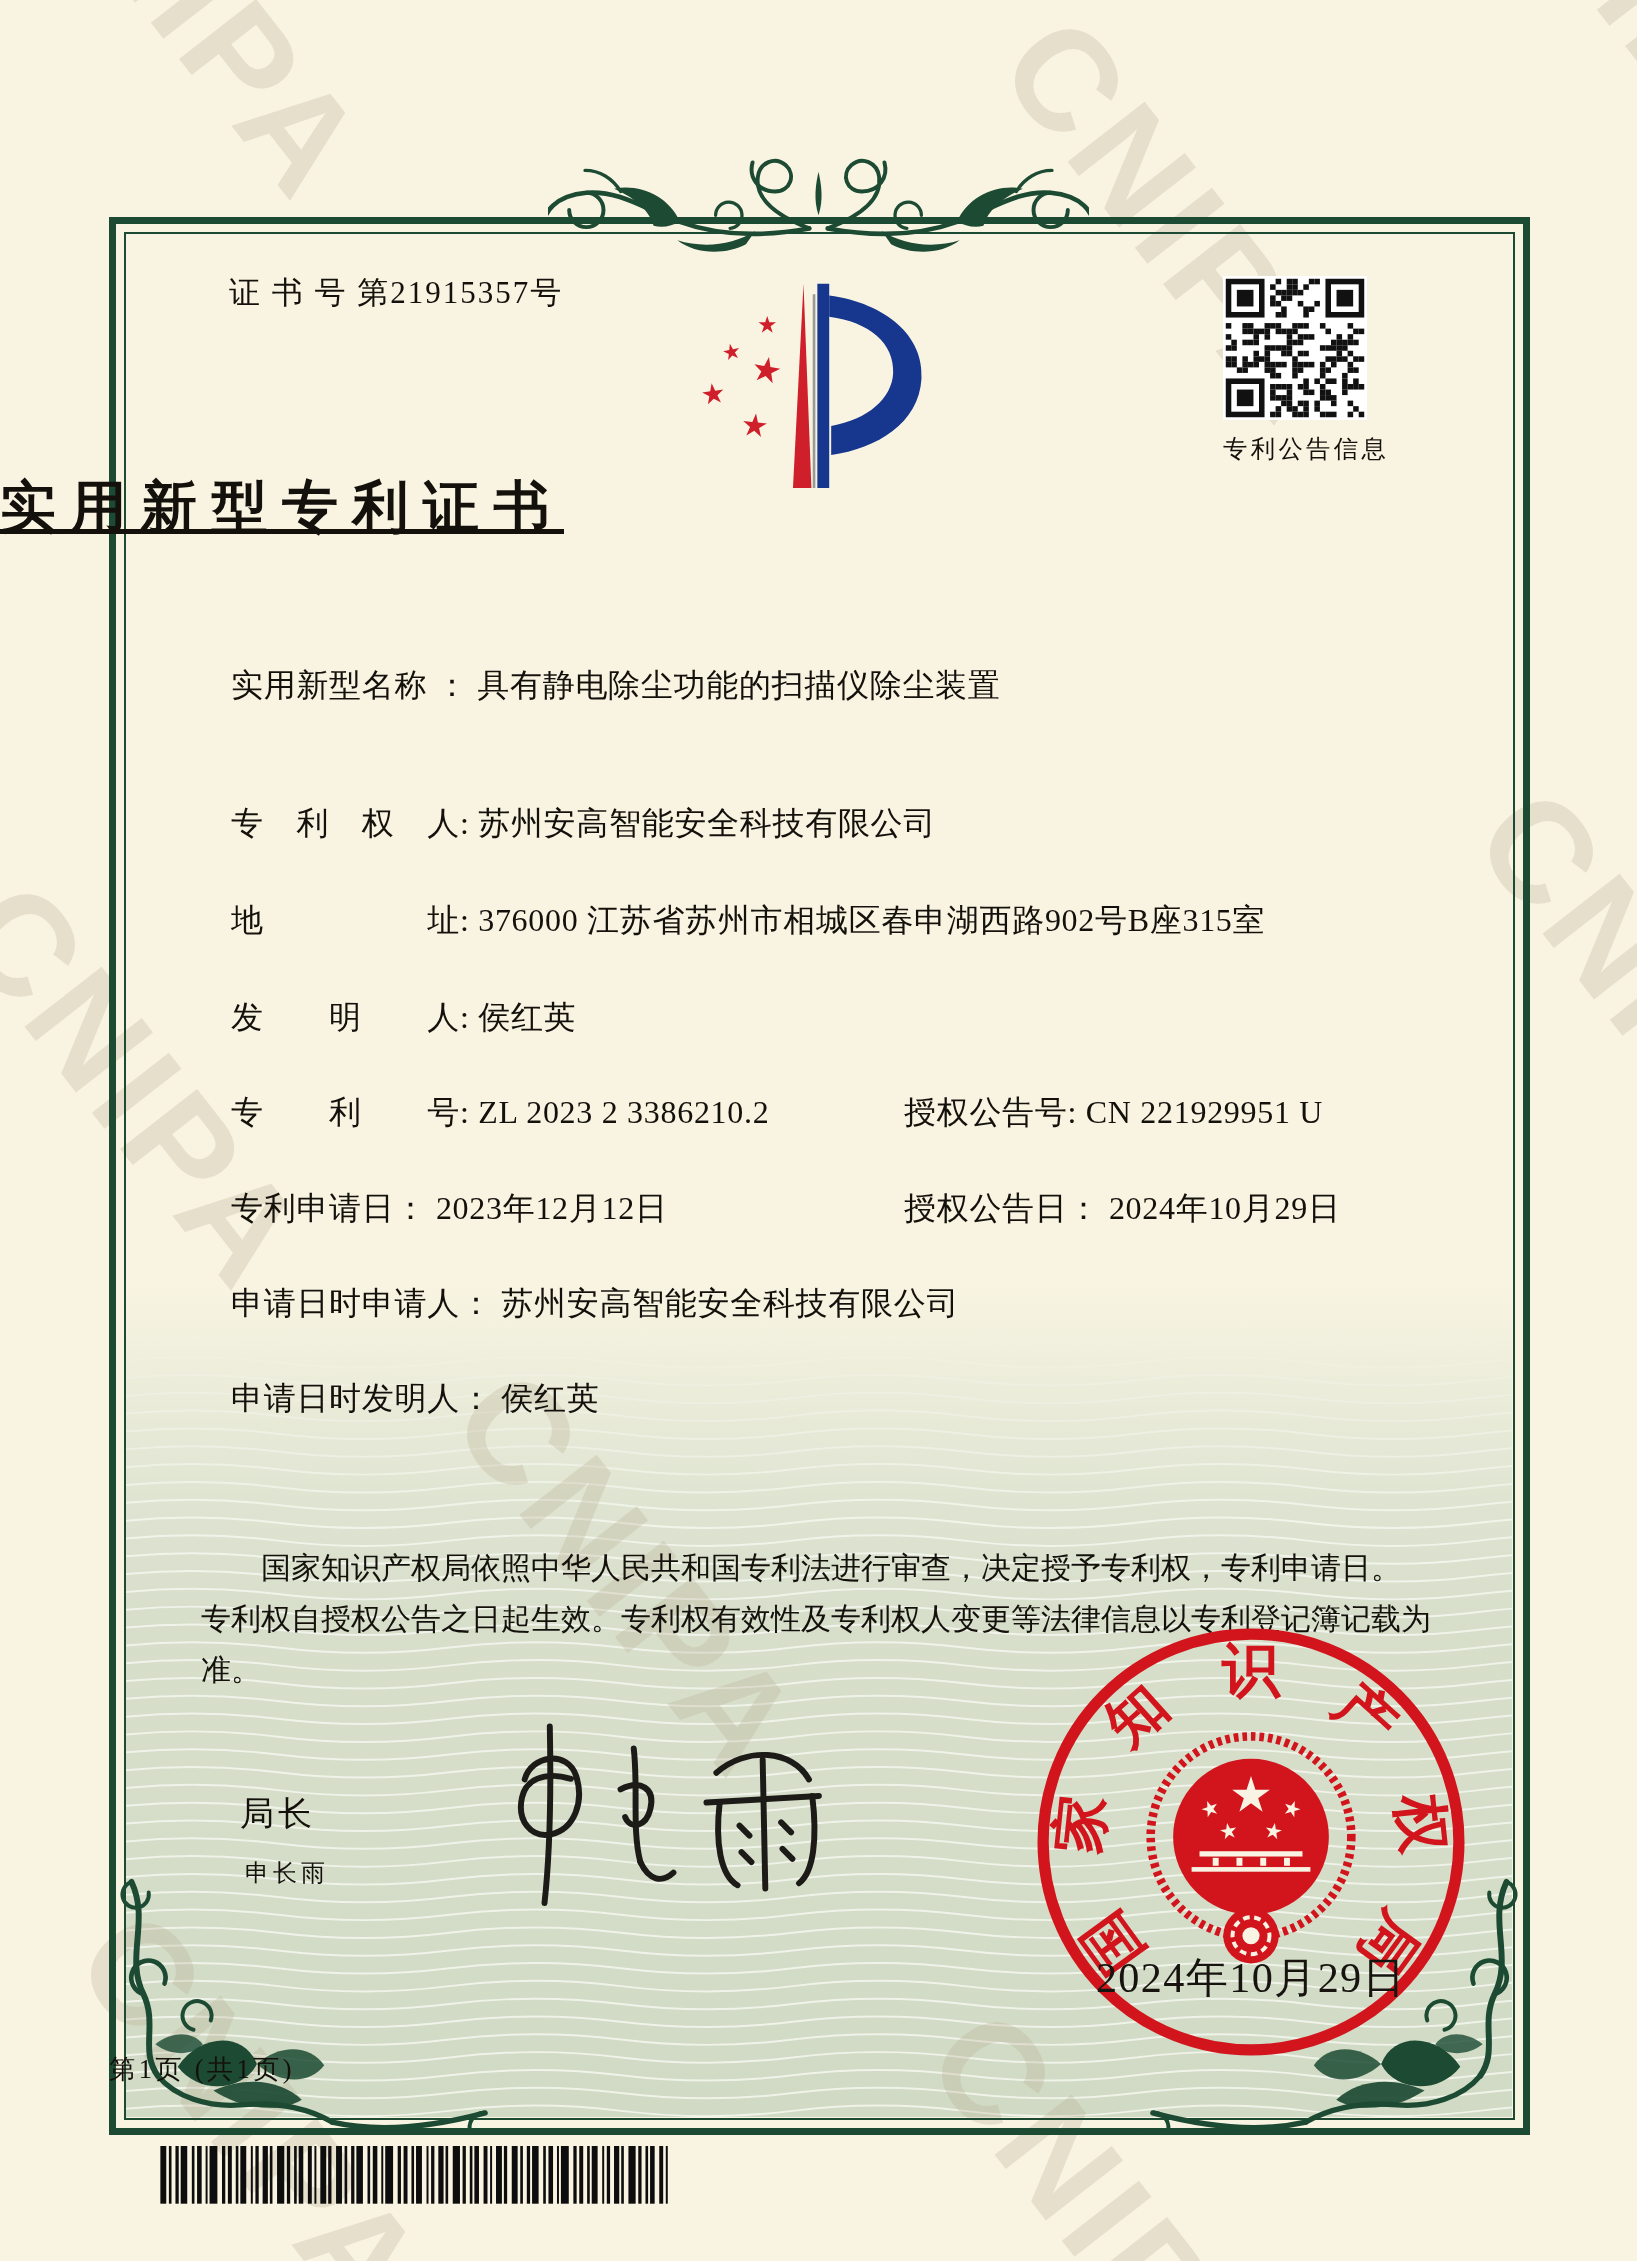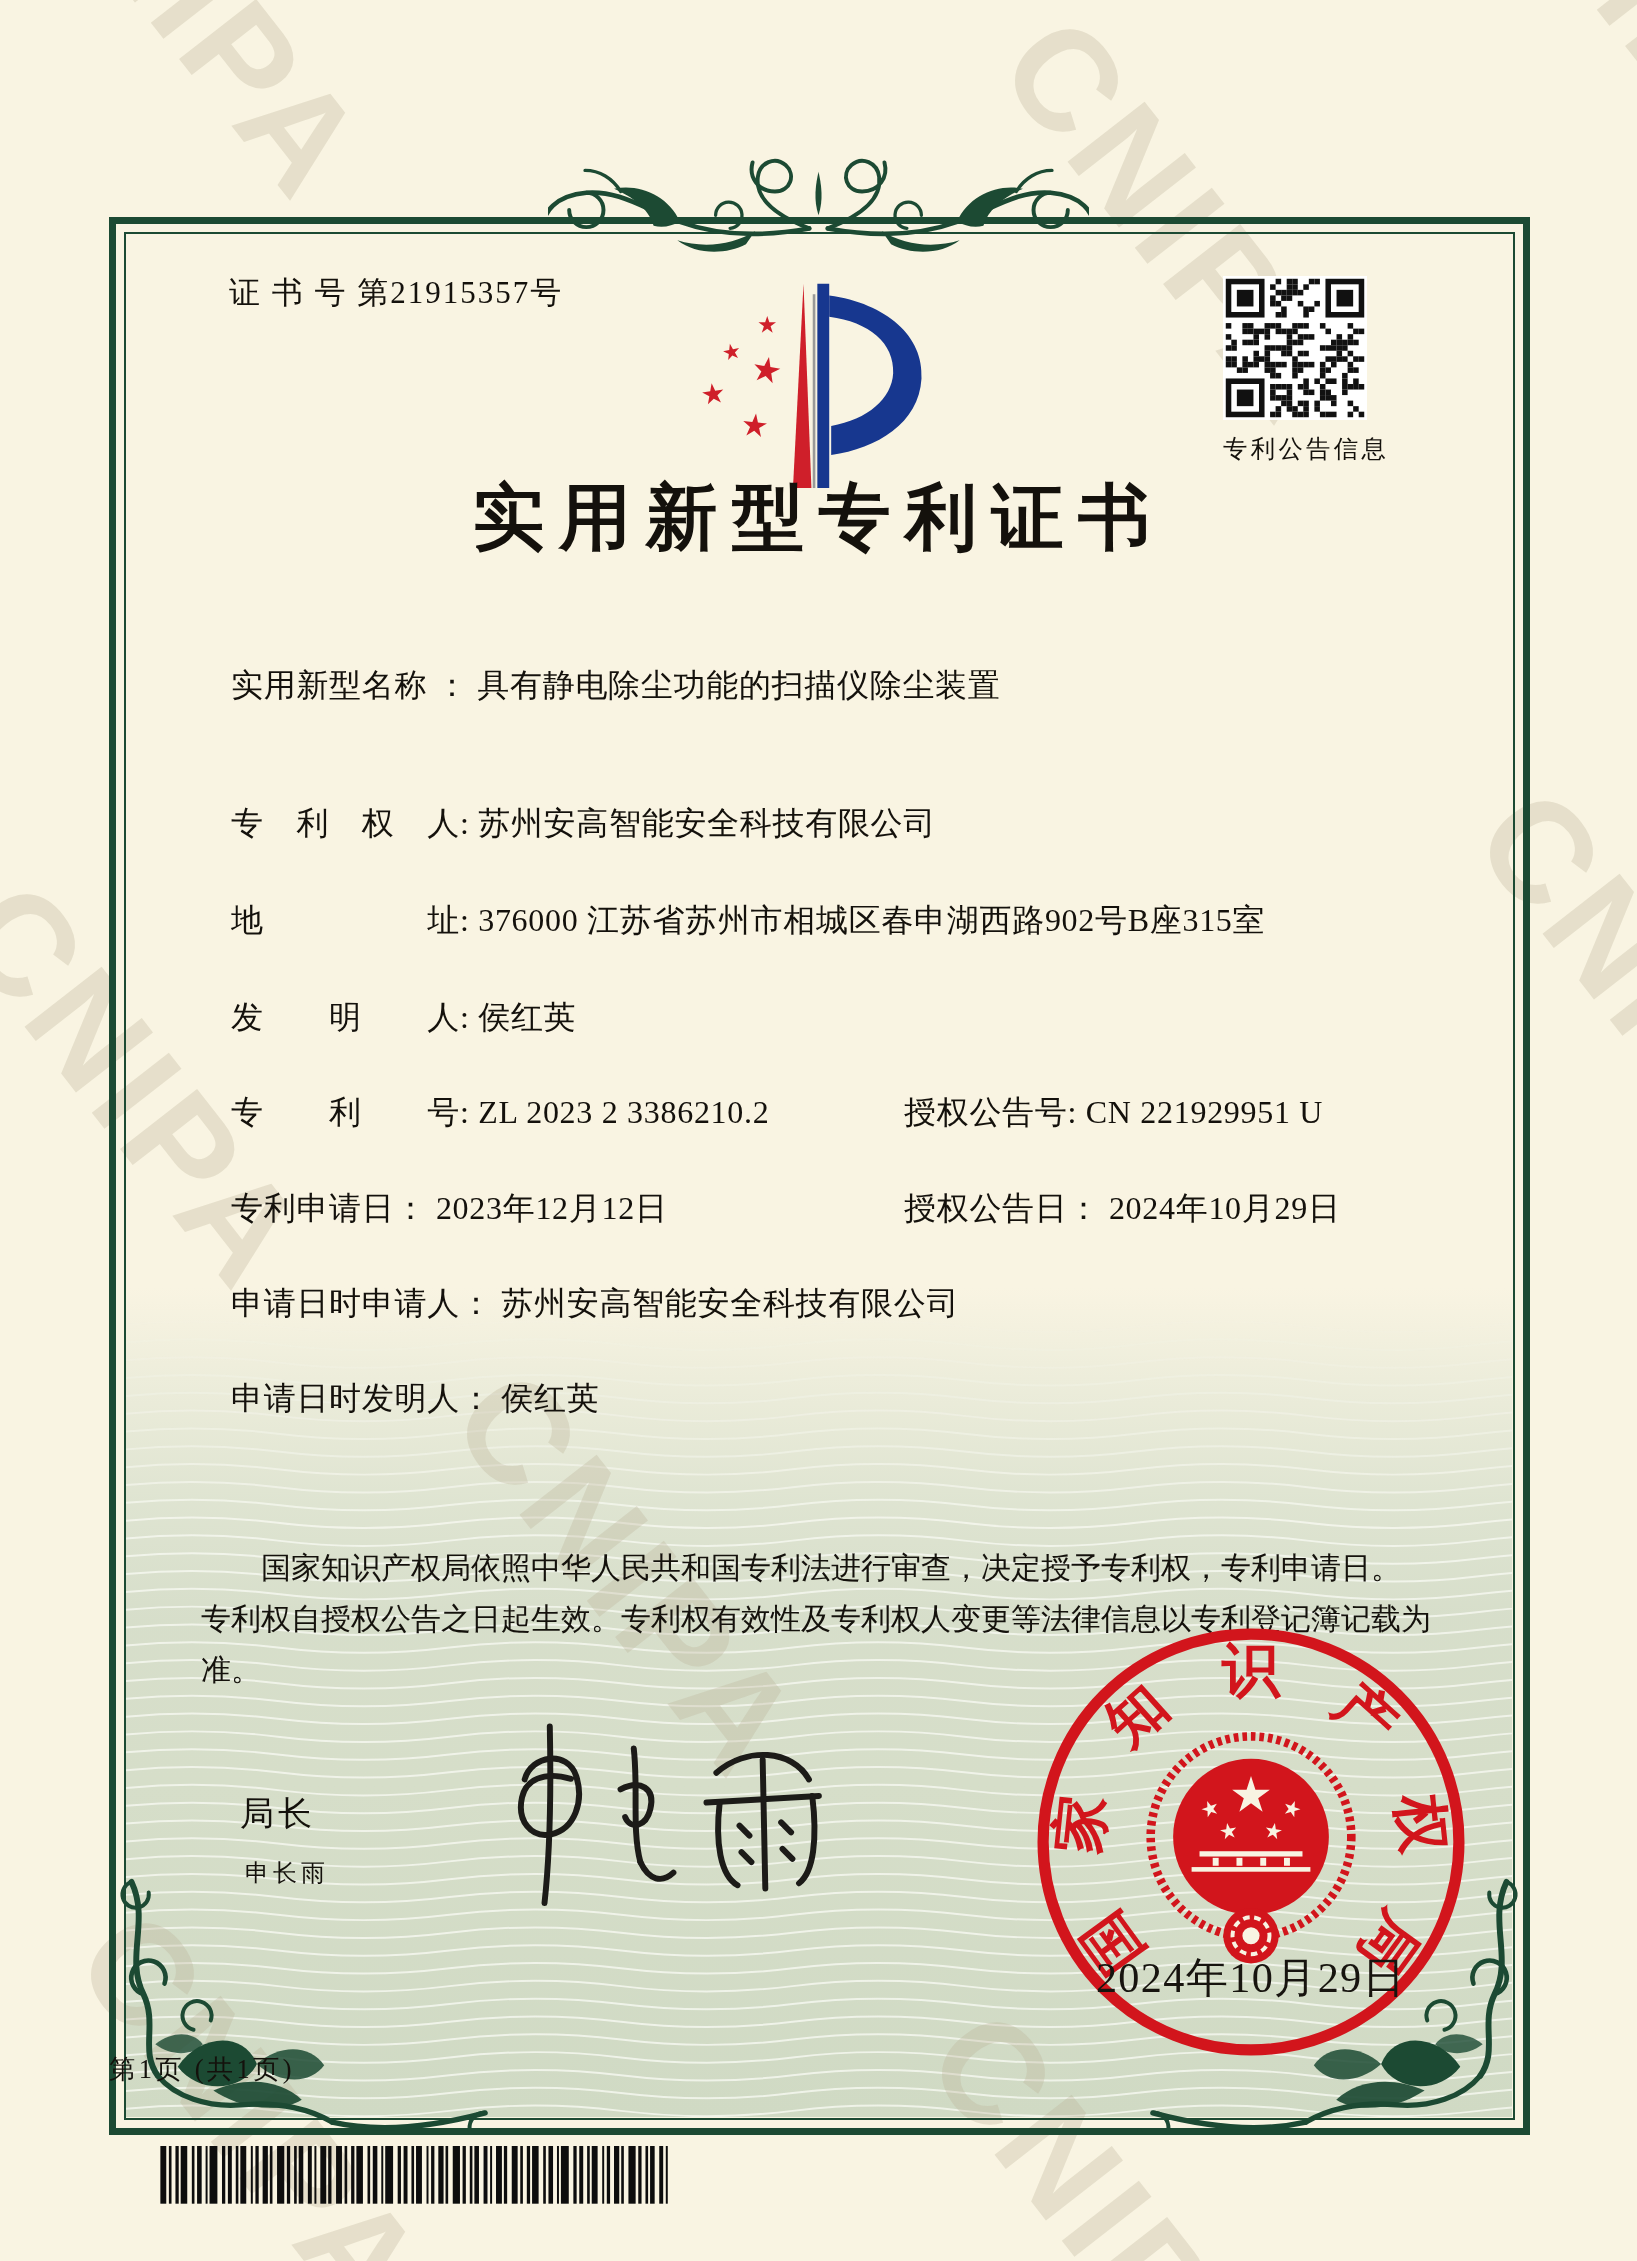--- a/index.html
+++ b/index.html
@@ -17,22 +17,22 @@
   .green-zone svg{position:absolute;left:0;top:0;}
   
   .frame-outer{position:absolute;left:109px;top:217px;width:1421px;height:1918px;
       box-sizing:border-box;border:7.3px solid #1c4a33;z-index:4;}
   .frame-inner{position:absolute;left:8px;top:8px;right:8px;bottom:8px;
       border:2px solid #1c4a33;}
   .orn{position:absolute;z-index:5;}
   
   .abs{position:absolute;z-index:6;}
   .cert-no{left:229px;top:272px;font-size:31px;letter-spacing:2px;white-space:nowrap;}
-  .title{left:0;top:470px;width:100%;text-align:center;font-size:72px;font-weight:bold;
-         letter-spacing:14.5px;white-space:nowrap;}
+  .title{left:0;top:470px;width:100%;text-align:left;font-size:56px;font-weight:bold;
+         letter-spacing:14.5px;white-space:nowrap;text-decoration:underline;}
   .qr-block{left:1223px;top:276px;width:120px;text-align:center;}
   .qr-label{margin-top:10.6px;font-size:24.4px;letter-spacing:3.3px;white-space:nowrap;}
   .row{position:absolute;left:231px;font-size:32px;letter-spacing:0.7px;white-space:nowrap;z-index:6;}
   .row2{left:904px;}
   .legal{left:201px;width:1274px;font-size:30px;line-height:51px;z-index:6;}
   .legal .l1{text-indent:2em;}
   .sig-title{left:240px;top:1791px;font-size:34px;letter-spacing:4px;}
   .sig-name{left:245px;top:1857px;font-size:24px;letter-spacing:4px;}
   .footer{left:109px;top:2052px;width:1421px;font-size:26.4px;letter-spacing:3.3px;}
   .seal{left:1020px;top:1611px;z-index:7;}

